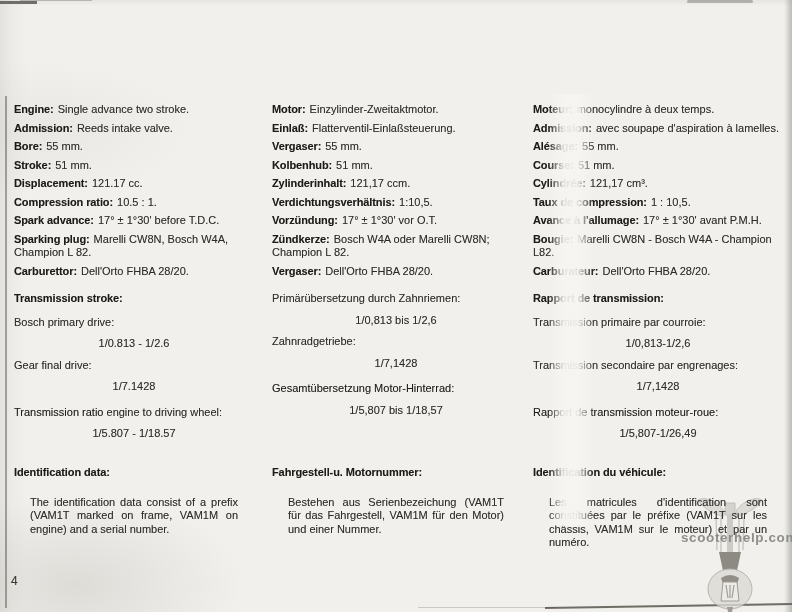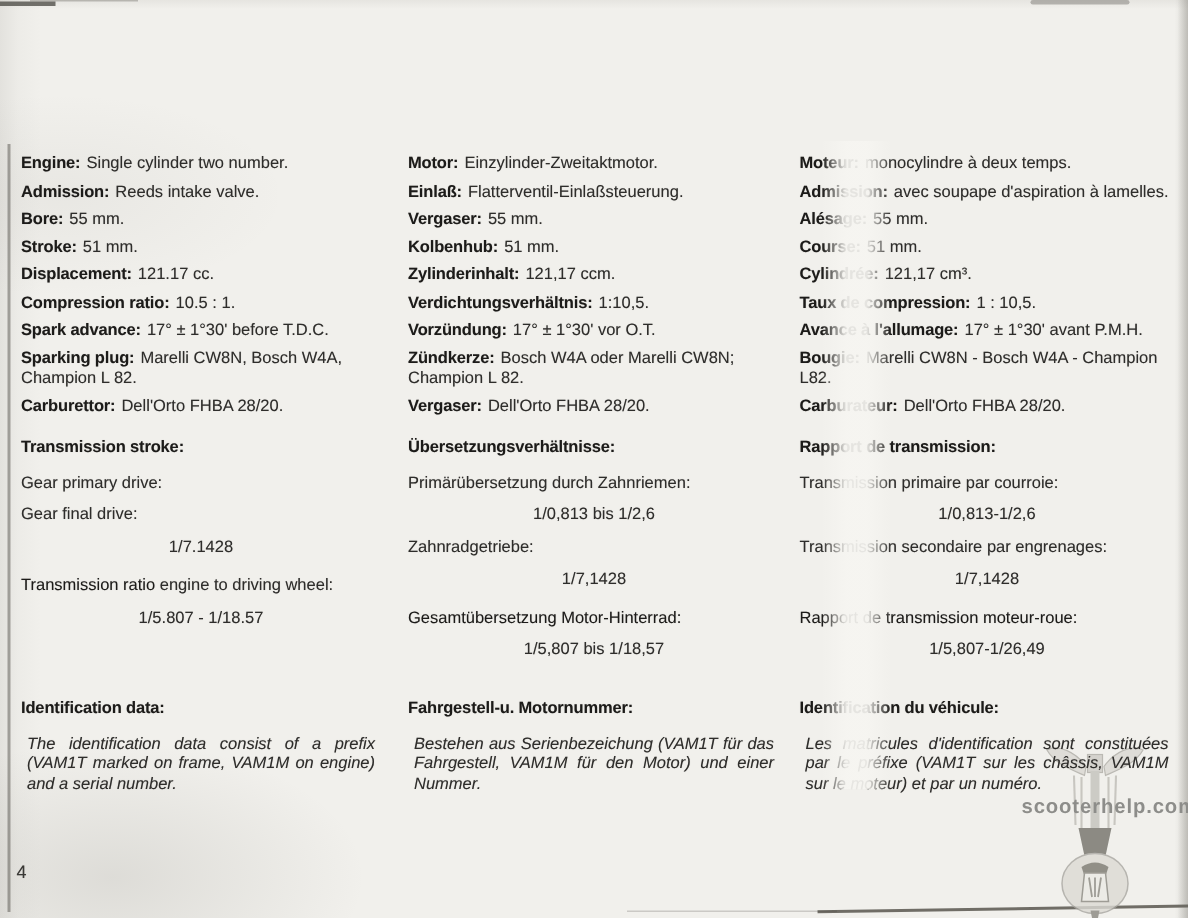--- a/index.html
+++ b/index.html
@@ -24,21 +24,21 @@
   .specs{height:186px;}
   .spec-line{margin-bottom:5px;}
   .spec-label{font-weight:bold;color:#1c1b19;margin-right:4px;letter-spacing:-0.1px;}
   .section-heading{font-weight:bold;color:#1c1b19;margin-bottom:10px;letter-spacing:-0.1px;}
   .trans{height:172px;padding-top:3px;}
   .trans-label{margin-bottom:8px;}
   .trans-value{text-align:center;margin-bottom:8px;}
   .trans-item:last-child{margin-top:12px;}
   .bold{font-weight:normal;color:#1c1b19;}
   .ident{padding-top:2px;}
-  .ident-body{margin:4px;text-align:justify;font-style:italic;}
+  .ident-body{margin:16px;text-align:justify;}
   .page-number{position:absolute;left:11px;top:575px;font-size:12px;color:#3a3936;z-index:2;}
   
   .wm-text{position:absolute;left:681px;top:531px;font-size:13.5px;font-weight:bold;
     letter-spacing:0.6px;color:#8d8d8a;z-index:3;text-shadow:none;}
   .wm-scooter{position:absolute;left:694px;top:494px;z-index:1;opacity:0.8;}
   
   .fade-band{position:absolute;left:548px;top:94px;width:46px;height:432px;z-index:4;pointer-events:none;
     background:linear-gradient(to right, rgba(245,244,240,0), rgba(246,245,241,0.92) 35%, rgba(246,245,241,0.92) 65%, rgba(245,244,240,0));}
   .edge-left{position:absolute;left:5px;top:96px;width:1.5px;height:512px;background:rgba(70,68,62,0.45);z-index:1;}
   .tl-line1{position:absolute;left:0;top:1px;width:37px;height:2.5px;background:rgba(60,58,52,0.7);z-index:1;}
@@ -59,34 +59,35 @@
   <div class="tl-line2"></div>
   <div class="tr-smudge"></div>
   <div class="edge-left"></div>
   <div class="bottom-line"></div>
   <div class="bottom-line-faint"></div>
   <div class="right-shade"></div>
 
   <div id="columns">
       <div class="column">
         <div class="specs">
-          <div class="spec-line"><span class="spec-label">Engine:</span><span class="spec-value">Single cylinder two number.</span></div>
+          <div class="spec-line"><span class="spec-label">Engine:</span><span class="spec-value">Single advance two stroke.</span></div>
           <div class="spec-line"><span class="spec-label">Admission:</span><span class="spec-value">Reeds intake valve.</span></div>
           <div class="spec-line"><span class="spec-label">Bore:</span><span class="spec-value">55 mm.</span></div>
           <div class="spec-line"><span class="spec-label">Stroke:</span><span class="spec-value">51 mm.</span></div>
           <div class="spec-line"><span class="spec-label">Displacement:</span><span class="spec-value">121.17 cc.</span></div>
           <div class="spec-line"><span class="spec-label">Compression ratio:</span><span class="spec-value">10.5 : 1.</span></div>
           <div class="spec-line"><span class="spec-label">Spark advance:</span><span class="spec-value">17° ± 1°30' before T.D.C.</span></div>
           <div class="spec-line"><span class="spec-label">Sparking plug:</span><span class="spec-value">Marelli CW8N, Bosch W4A, Champion L 82.</span></div>
           <div class="spec-line"><span class="spec-label">Carburettor:</span><span class="spec-value">Dell'Orto FHBA 28/20.</span></div>
         </div>
         <div class="trans">
           <div class="section-heading">Transmission stroke:</div>
           <div class="trans-item">
-            <div class="trans-label">Gear primary drive:</div>
+            <div class="trans-label">Bosch primary drive:</div>
+            <div class="trans-value">1/0.813 - 1/2.6</div>
           </div>
           <div class="trans-item">
             <div class="trans-label">Gear final drive:</div>
             <div class="trans-value">1/7.1428</div>
           </div>
           <div class="trans-item">
             <div class="trans-label"><span class="bold">Transmission ratio</span> engine to driving wheel:</div>
             <div class="trans-value">1/5.807 - 1/18.57</div>
           </div>
         </div>
@@ -101,21 +102,20 @@
           <div class="spec-line"><span class="spec-label">Einlaß:</span><span class="spec-value">Flatterventil-Einlaßsteuerung.</span></div>
           <div class="spec-line"><span class="spec-label">Vergaser:</span><span class="spec-value">55 mm.</span></div>
           <div class="spec-line"><span class="spec-label">Kolbenhub:</span><span class="spec-value">51 mm.</span></div>
           <div class="spec-line"><span class="spec-label">Zylinderinhalt:</span><span class="spec-value">121,17 ccm.</span></div>
           <div class="spec-line"><span class="spec-label">Verdichtungsverhältnis:</span><span class="spec-value">1:10,5.</span></div>
           <div class="spec-line"><span class="spec-label">Vorzündung:</span><span class="spec-value">17° ± 1°30' vor O.T.</span></div>
           <div class="spec-line"><span class="spec-label">Zündkerze:</span><span class="spec-value">Bosch W4A oder Marelli CW8N; Champion L 82.</span></div>
           <div class="spec-line"><span class="spec-label">Vergaser:</span><span class="spec-value">Dell'Orto FHBA 28/20.</span></div>
         </div>
         <div class="trans">
-          <div class="section-heading">Übersetzungsverhältnisse:</div>
           <div class="trans-item">
             <div class="trans-label">Primärübersetzung durch Zahnriemen:</div>
             <div class="trans-value">1/0,813 bis 1/2,6</div>
           </div>
           <div class="trans-item">
             <div class="trans-label">Zahnradgetriebe:</div>
             <div class="trans-value">1/7,1428</div>
           </div>
           <div class="trans-item">
             <div class="trans-label"><span class="bold">Gesamtübersetzung Motor-Hinterrad:</span></div>

